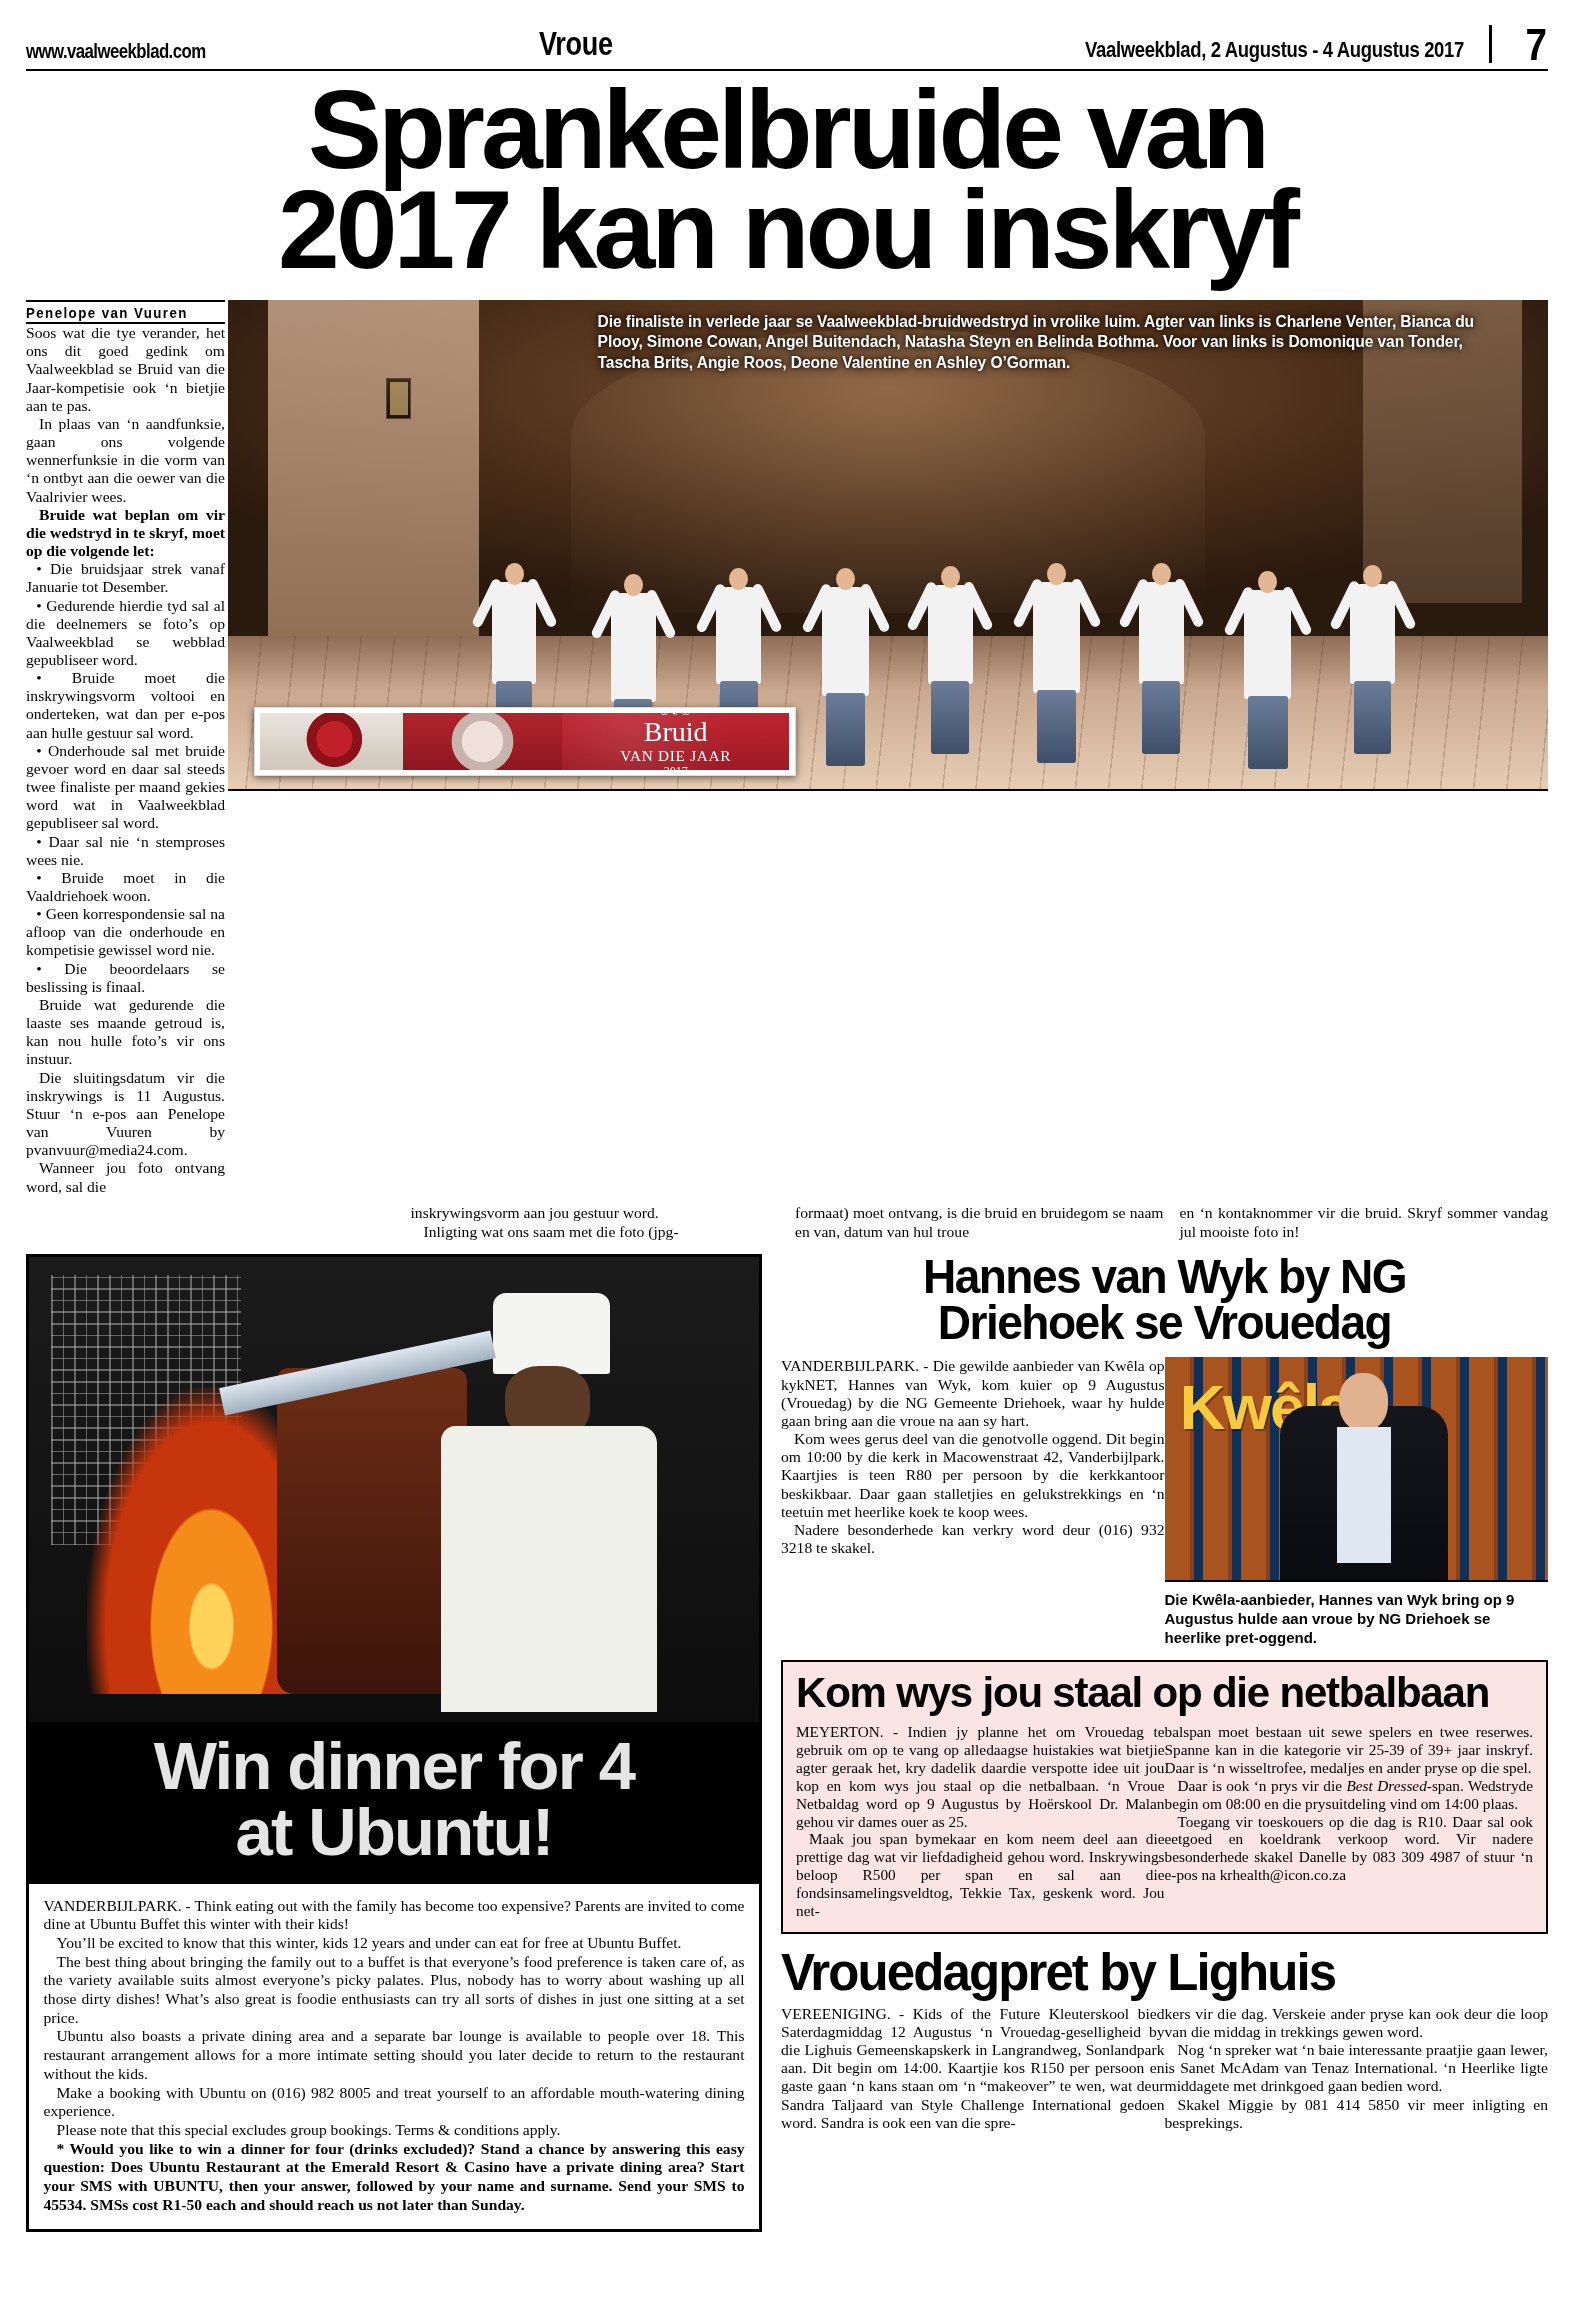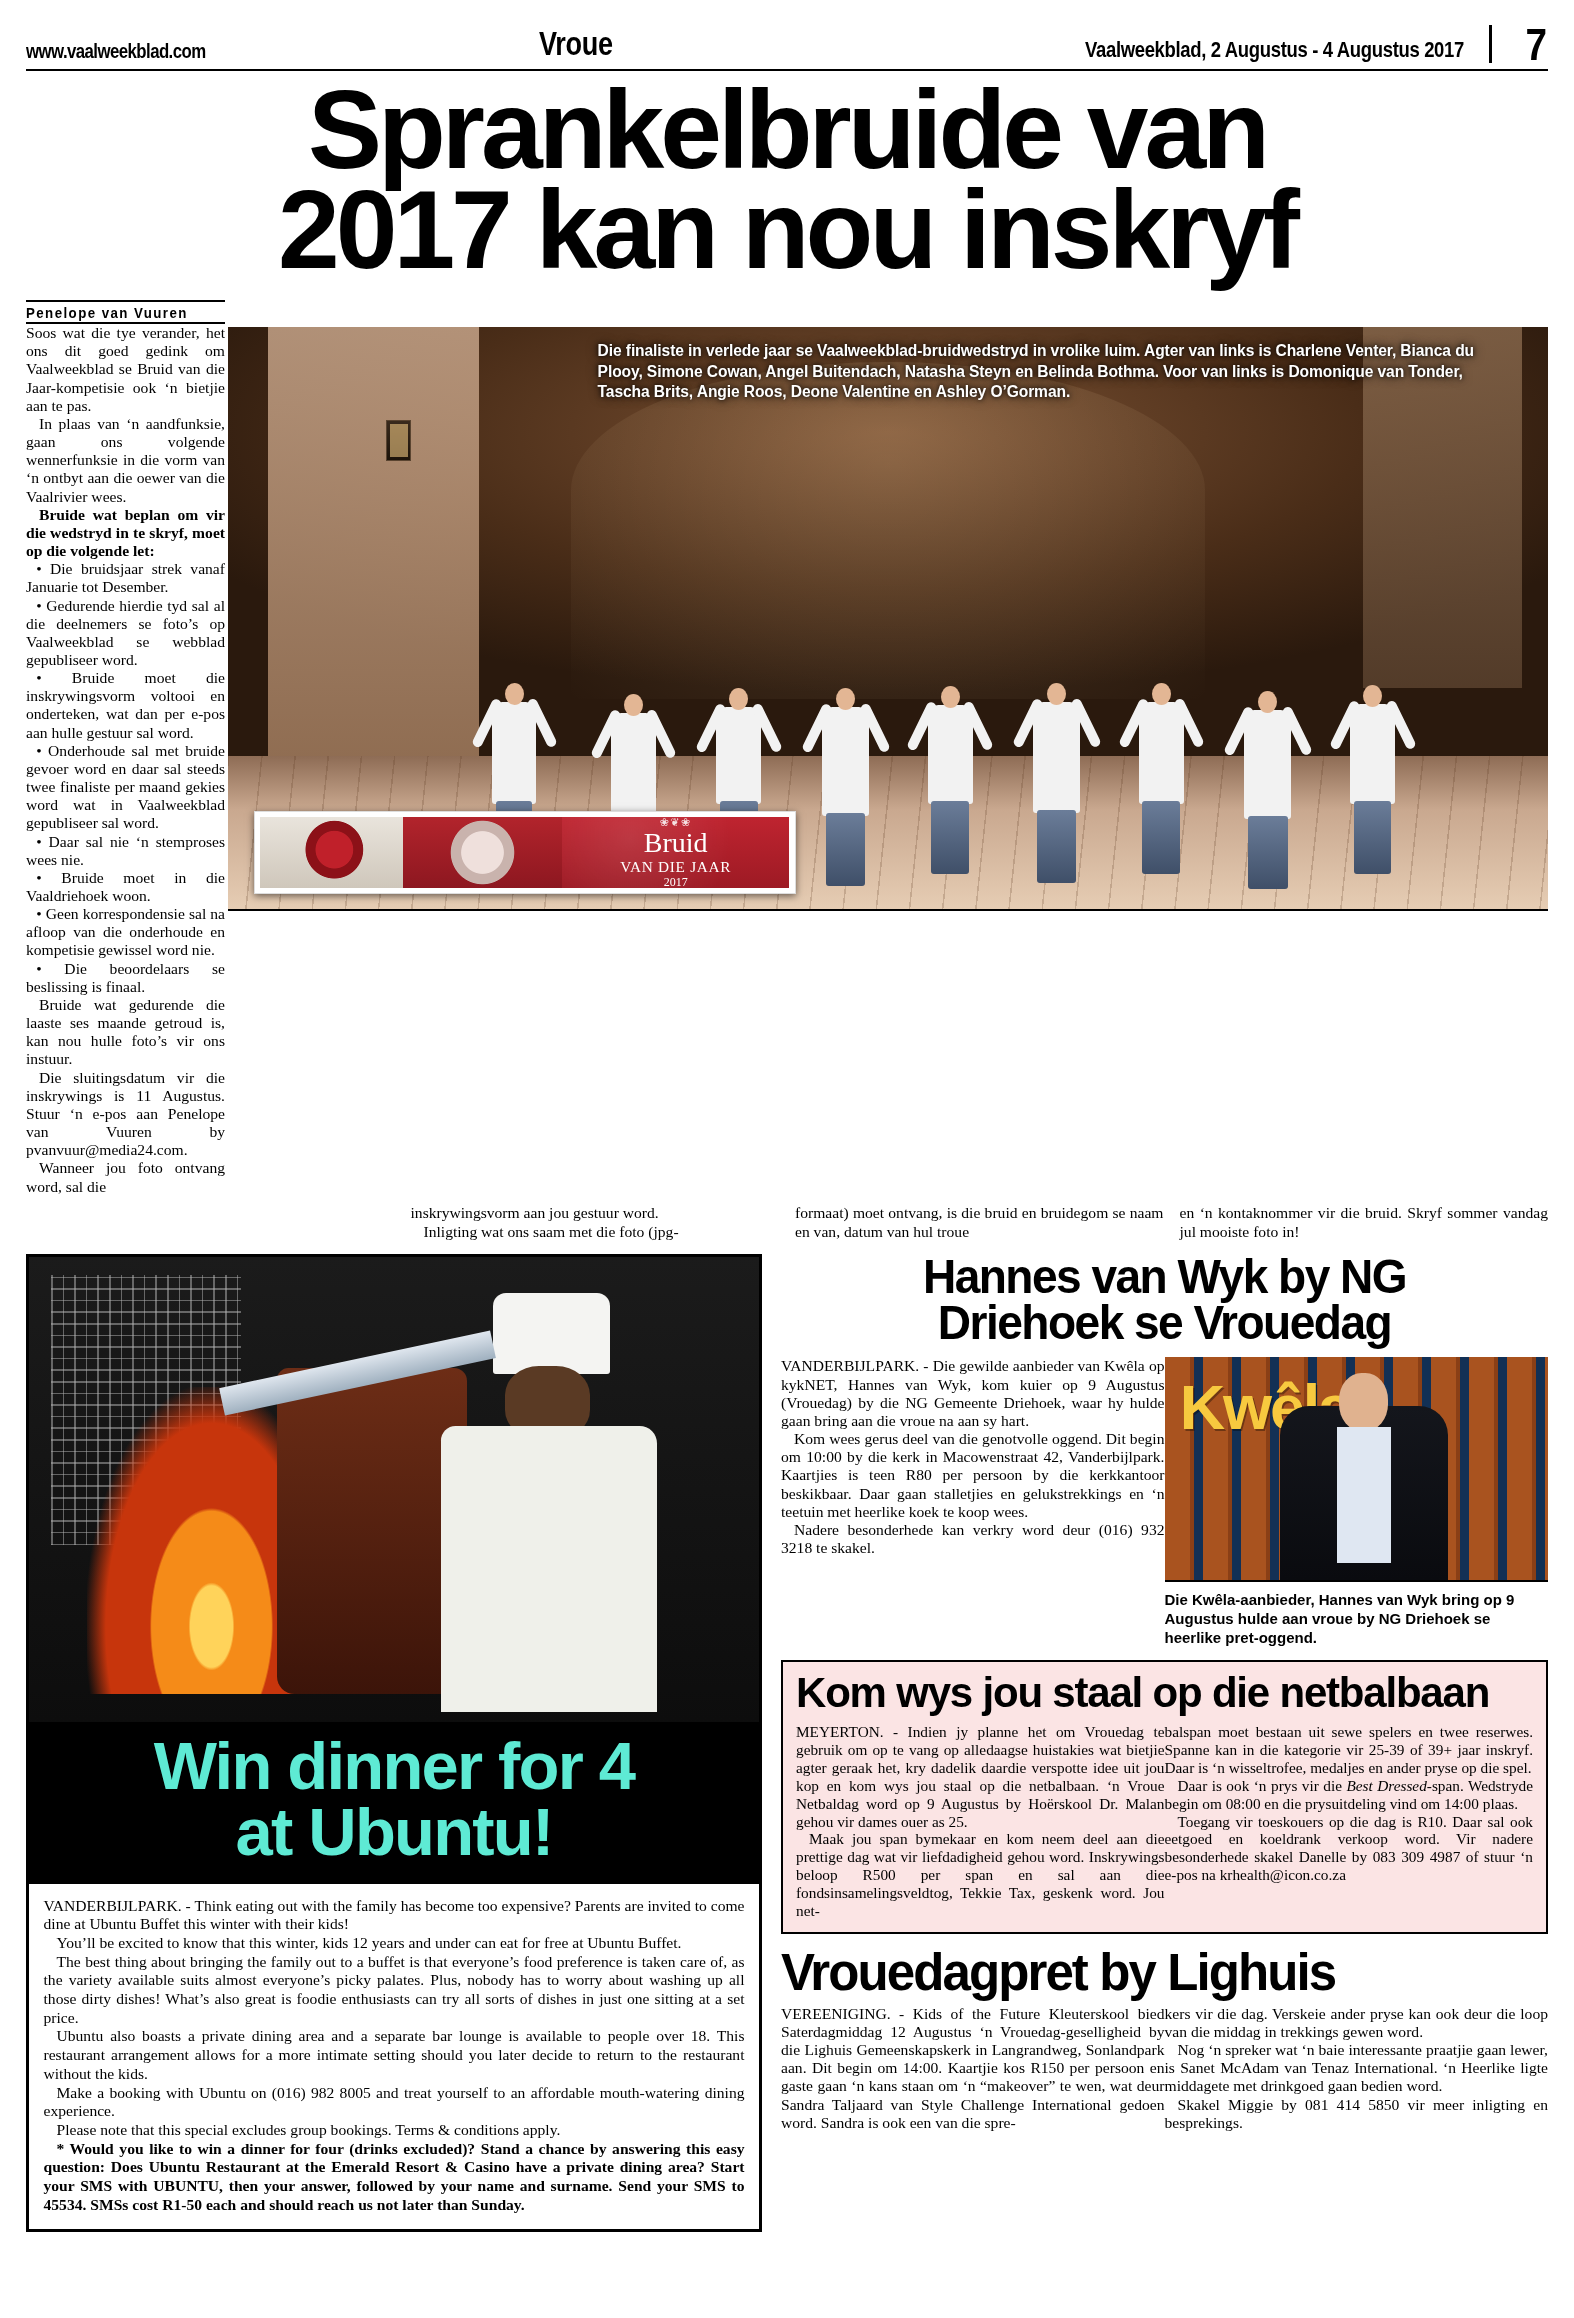--- a/index.html
+++ b/index.html
@@ -47,26 +47,25 @@
   .body-txt { font-family:"Liberation Serif", serif; font-size:15.6px; line-height:1.165;
               text-align:justify; hyphens:none; }
   .body-txt p { text-indent:13px; }
   .body-txt p.noind { text-indent:0; }
   .body-txt p.bullet { text-indent:10.2px; }
   .body-txt b { font-weight:bold; }
 
   
   .photo-wrap { position:relative; flex:1 1 auto; }
   .main-photo {
-    position:relative; width:100%; height:584px; overflow:hidden;
+    position:relative; width:100%; height:491px; overflow:hidden;
     background:
       radial-gradient(ellipse 60% 45% at 50% 18%, #7a5133 0%, #4a2d18 60%, #2a190d 100%),
       linear-gradient(#3c2414,#2c1a0d);
     border-bottom:2.9px solid #000;
-    margin-top:27px;
   }
   .ph-floor { position:absolute; left:0; right:0; bottom:0; height:153px;
      background:linear-gradient(#8e6c55 0%, #c9a88f 35%, #e6cdb4 100%); }
   .ph-floor:after{content:"";position:absolute;inset:0;
      background:repeating-linear-gradient(96deg, rgba(90,55,30,.22) 0 1.5px, rgba(0,0,0,0) 1.5px 33px);}
   .ph-wallpanel{position:absolute;left:3%;top:0;width:16%;height:78%;
      background:linear-gradient(#c6a489,#a07a5c);opacity:.85;}
   .ph-wallpanel2{position:absolute;right:2%;top:0;width:12%;height:62%;
      background:linear-gradient(#8a6a4e,#5d4430);opacity:.8;}
   .ph-arch{position:absolute;left:26%;top:6%;width:48%;height:58%;
@@ -134,21 +133,21 @@
   .bp-chef{position:absolute;right:10%;bottom:2%;width:40%;height:92%;}
   .bp-chef .hat{position:absolute;left:34%;top:2%;width:40%;height:19%;background:#f4f4f2;border-radius:13px 13px 2.9px 2.9px;}
   .bp-chef .face{position:absolute;left:38%;top:19%;width:29%;height:17%;background:#5a3a24;border-radius:40%;}
   .bp-chef .coat{position:absolute;left:16%;top:33%;width:74%;height:67%;background:#eff0ea;border-radius:14.5px 17.4px 0 0;}
   .bp-knife{position:absolute;left:26%;top:22%;width:38%;height:6%;
     background:linear-gradient(#dfe6ee,#9fb0bf);transform:rotate(-12deg);}
   .bp-grid{position:absolute;left:3%;top:4%;width:26%;height:58%;
     background:repeating-linear-gradient(0deg, rgba(180,180,180,.5) 0 1.5px, rgba(0,0,0,0) 1.5px 11.6px),
                repeating-linear-gradient(90deg, rgba(180,180,180,.5) 0 1.5px, rgba(0,0,0,0) 1.5px 11.6px);}
 
-  .win-banner{background:#000;color:#5eead4;text-align:center;
+  .win-banner{background:#000;color:#e5e5e5;text-align:center;
     font-family:"Liberation Sans", sans-serif;font-weight:bold;
     font-size:67px;line-height:0.98;letter-spacing:-1.8px;padding:11.6px 0 19px;}
 
   .ad-body{background:#fff;padding:13px 14.5px 14.5px;}
   .ad-body .body-txt{font-size:15.6px;line-height:1.20;}
 
   
   .sub-head{font-family:"Liberation Sans", sans-serif;font-weight:bold;
     font-size:48px;line-height:0.96;letter-spacing:-1.6px;text-align:center;
     transform:scaleX(0.96);}

